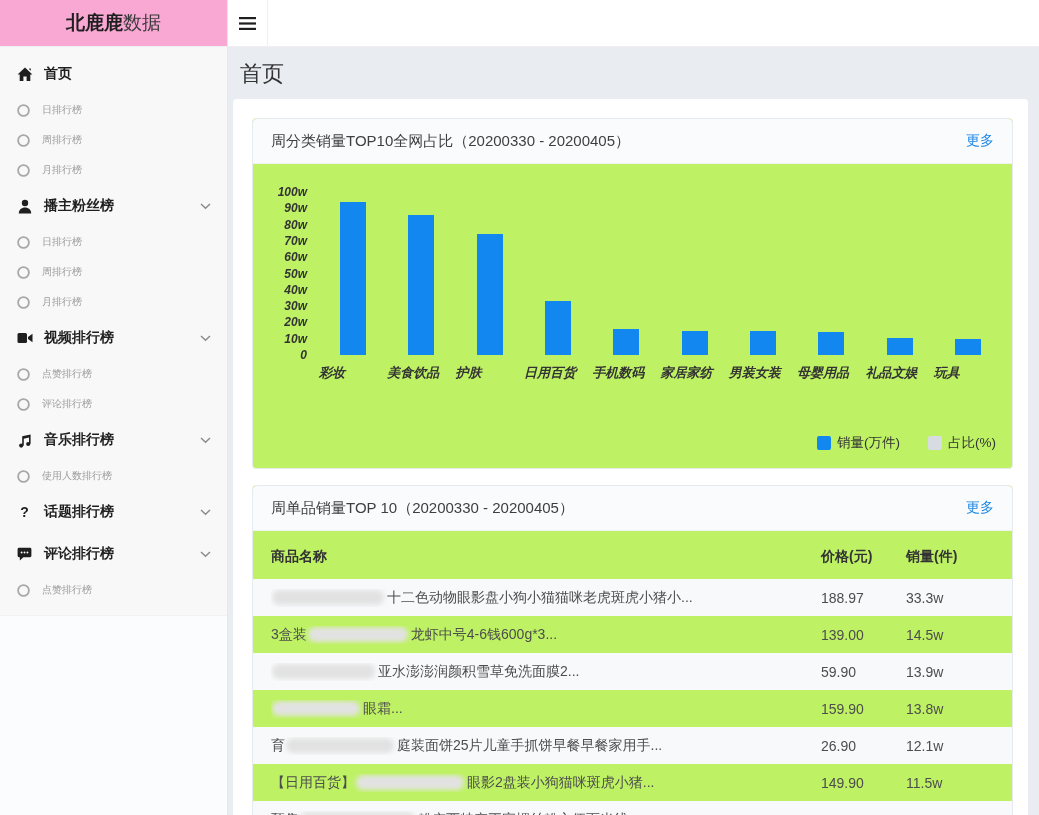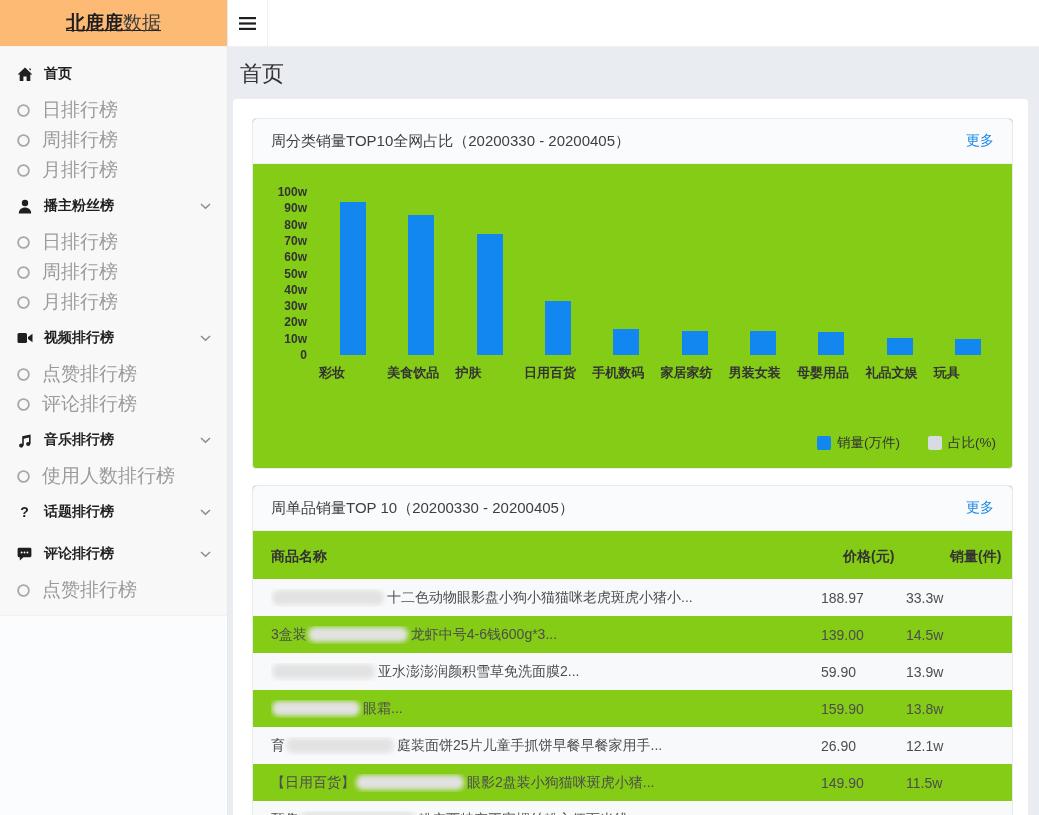--- a/index.html
+++ b/index.html
@@ -2,79 +2,79 @@
 <html><head>
 <meta charset="utf-8">
 <style>
   * { margin:0; padding:0; box-sizing:border-box; }
   html,body { width:1039px; height:815px; overflow:hidden;
     font-family:"Liberation Sans","DejaVu Sans",sans-serif; background:#e9edf2; }
 
   
   .sidebar { position:fixed; left:0; top:0; width:228px; height:815px;
     background:#fbfcfd; border-right:1px solid #e6e9ec; display:flex; flex-direction:column; }
-  .logo { height:47px; background:#fdba74; border-bottom:1px solid #f0f0f0;
-    display:flex; align-items:center; justify-content:center; font-size:19px; color:#1f1f1f;text-decoration:underline; }
+  .logo { height:47px; background:#f9a8d4; border-bottom:1px solid #f0f0f0;
+    display:flex; align-items:center; justify-content:center; font-size:19px; color:#1f1f1f; }
   .logo b { font-weight:700; }
   .logo span.light { font-weight:400; color:#3a3a3a; }
   .nav { background:#f8f8f8; padding:6px 0 10px; border-bottom:1px solid #f1f1f1; }
   .nav-filler { flex:1; background:#fbfcfd; }
   .nav-top, .sec-head { display:flex; align-items:center; height:42px; padding:0 16px;
     font-size:14px; font-weight:700; color:#1f1f1f; cursor:pointer; }
   .sec-head { justify-content:space-between; }
   .sec-head .lbl-wrap { display:flex; align-items:center; }
   .nav-ic { width:17px; height:16px; margin-right:11px; display:inline-flex;
     align-items:center; justify-content:center; flex:none; }
   .q-ic { font-size:14px; font-weight:800; color:#1f1f1f; width:17px; margin-right:11px; text-align:center; }
   .sub { display:flex; align-items:center; height:30px; padding:0 16px 0 17px;
-    font-size:19px; color:#9b9b9b; cursor:pointer; }
+    font-size:10px; color:#9b9b9b; cursor:pointer; }
   .sub .circ { margin-right:12px; display:inline-flex; flex:none; }
   .chev { display:inline-flex; }
 
   
   .topbar { position:fixed; left:228px; top:0; width:811px; height:47px;
     background:#fff; border-bottom:1px solid #f0f0f0; display:flex; align-items:stretch; }
   .burger { width:40px; border-right:1px solid #f0f0f0; display:flex;
     align-items:center; justify-content:center; cursor:pointer; background:#fff; border:none; border-right:1px solid #f0f0f0;}
 
   
   .main { position:fixed; left:228px; top:47px; width:811px; height:768px;
     background:#e9edf2; overflow:hidden; }
   .page-title { font-size:22px; font-weight:400; color:#333; margin:12px 0 10px 12px; }
   .panel { background:#fff; border-radius:4px; margin:0 11px 0 5px;
     padding:19px 15px 20px 19px; min-height:900px; }
 
-  .card { border:1px solid #e8ebee; border-radius:4px; background:#84cc16; }
+  .card { border:1px solid #e8ebee; border-radius:4px; background:#bef264; }
   .card + .card { margin-top:16px; }
   .card-head { height:45px; display:flex; align-items:center; justify-content:space-between;
     padding:0 18px; background:#fafbfc; border-bottom:1px solid #eff1f4;
     border-radius:4px 4px 0 0; }
   .card-title { font-size:15px; color:#3f3f3f; }
   .more-link { font-size:14px; color:#1b87e6; text-decoration:none; cursor:pointer; }
 
   
   .chart-body { position:relative; height:276px; }
-  .chart-area { position:relative; margin:28px 10px 12px 10px; }
+  .chart-area { position:relative; margin:28px 10px 12px 10px;font-style:italic; }
   .yaxis { position:absolute; left:0; top:0; width:44px; height:163px; }
   .ytick { position:absolute; right:0; width:44px; text-align:right;
     font-size:12px; font-weight:600; color:#333; line-height:14px; }
   .plot { margin-left:56px; height:163px; display:flex; }
   .slot { flex:1; display:flex; align-items:flex-end; justify-content:center; }
   .bar { width:26px; }
   .xrow { margin-left:56px; margin-top:9px; display:flex; }
   .xlabel { flex:1; text-align:left; font-size:13px; font-weight:600; color:#333; white-space:nowrap; }
   .legend { position:absolute; right:16px; bottom:16px; display:flex; gap:28px; }
   .legend-item { display:flex; align-items:center; gap:6px; cursor:pointer; }
   .legend-swatch { width:14px; height:14px; border-radius:2px; }
   .legend-label { font-size:13.5px; color:#333; }
 
   
   .tbl { width:100%; }
   .tbl-head { display:flex; align-items:center; padding:17px 18px 13px;
-    font-size:14px; font-weight:700; color:#333;gap:22px; }
+    font-size:14px; font-weight:700; color:#333; }
   .tbl-row { display:flex; align-items:center; height:37px; padding:0 18px;
     font-size:14px; color:#4d4d4d; cursor:pointer; }
   .tbl-row:nth-child(odd) { background:#f8f9fb; }
   .col-name { width:550px; flex:none; white-space:nowrap; overflow:hidden; }
   .col-price { width:85px; flex:none; }
   .col-sales { width:100px; flex:none; }
   .blur-pill { display:inline-block; height:15px; border-radius:7px;
     background:#e2e2e2; filter:blur(2.5px); vertical-align:-3px; margin:0 3px 0 1px; }
 </style>
 </head>

